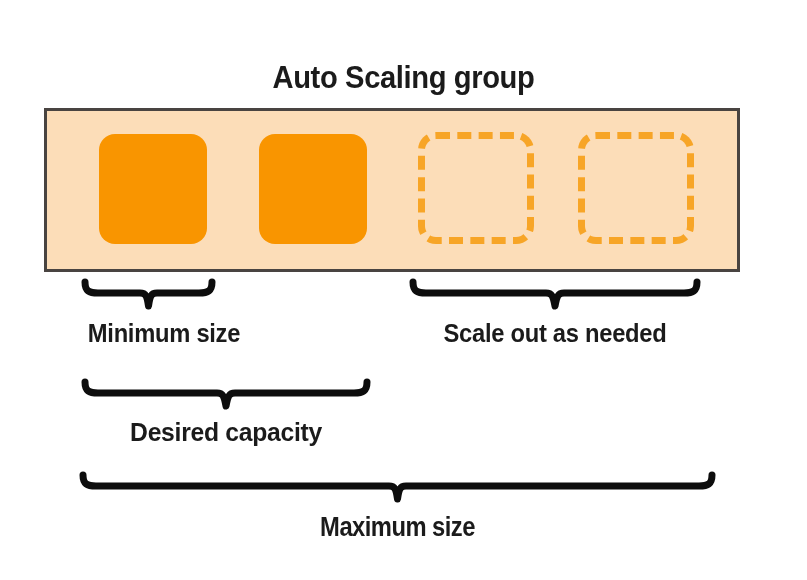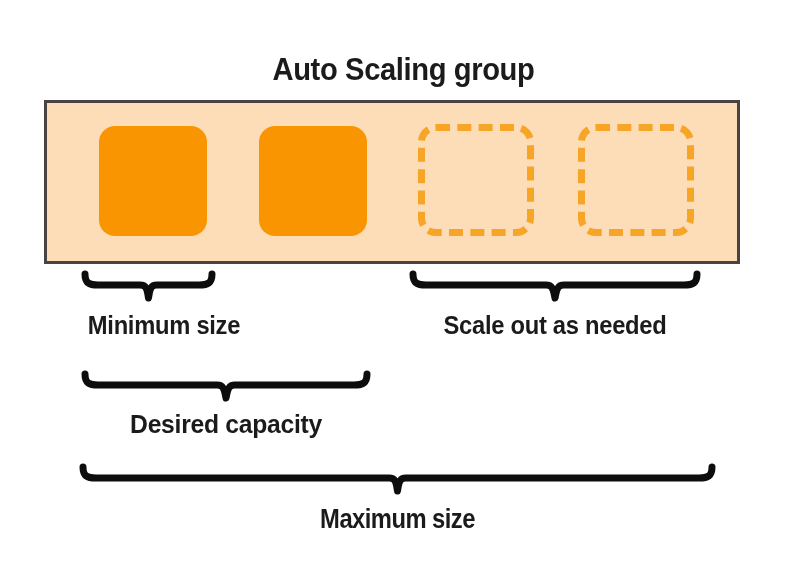--- a/index.html
+++ b/index.html
@@ -11,21 +11,21 @@
     width: 807px;
     height: 580px;
     position: relative;
     overflow: hidden;
     font-family: "Liberation Sans", sans-serif;
     -webkit-font-smoothing: antialiased;
   }
 
   #diagram-root {
     position: absolute;
-    left: 0; top: 4px;
+    left: 0; top: 12px;
     width: 807px;
     height: 469px;
   }
 
   
   .asg-title {
     position: absolute;
     left: 0;
     top: 48px;
     width: 807px;

